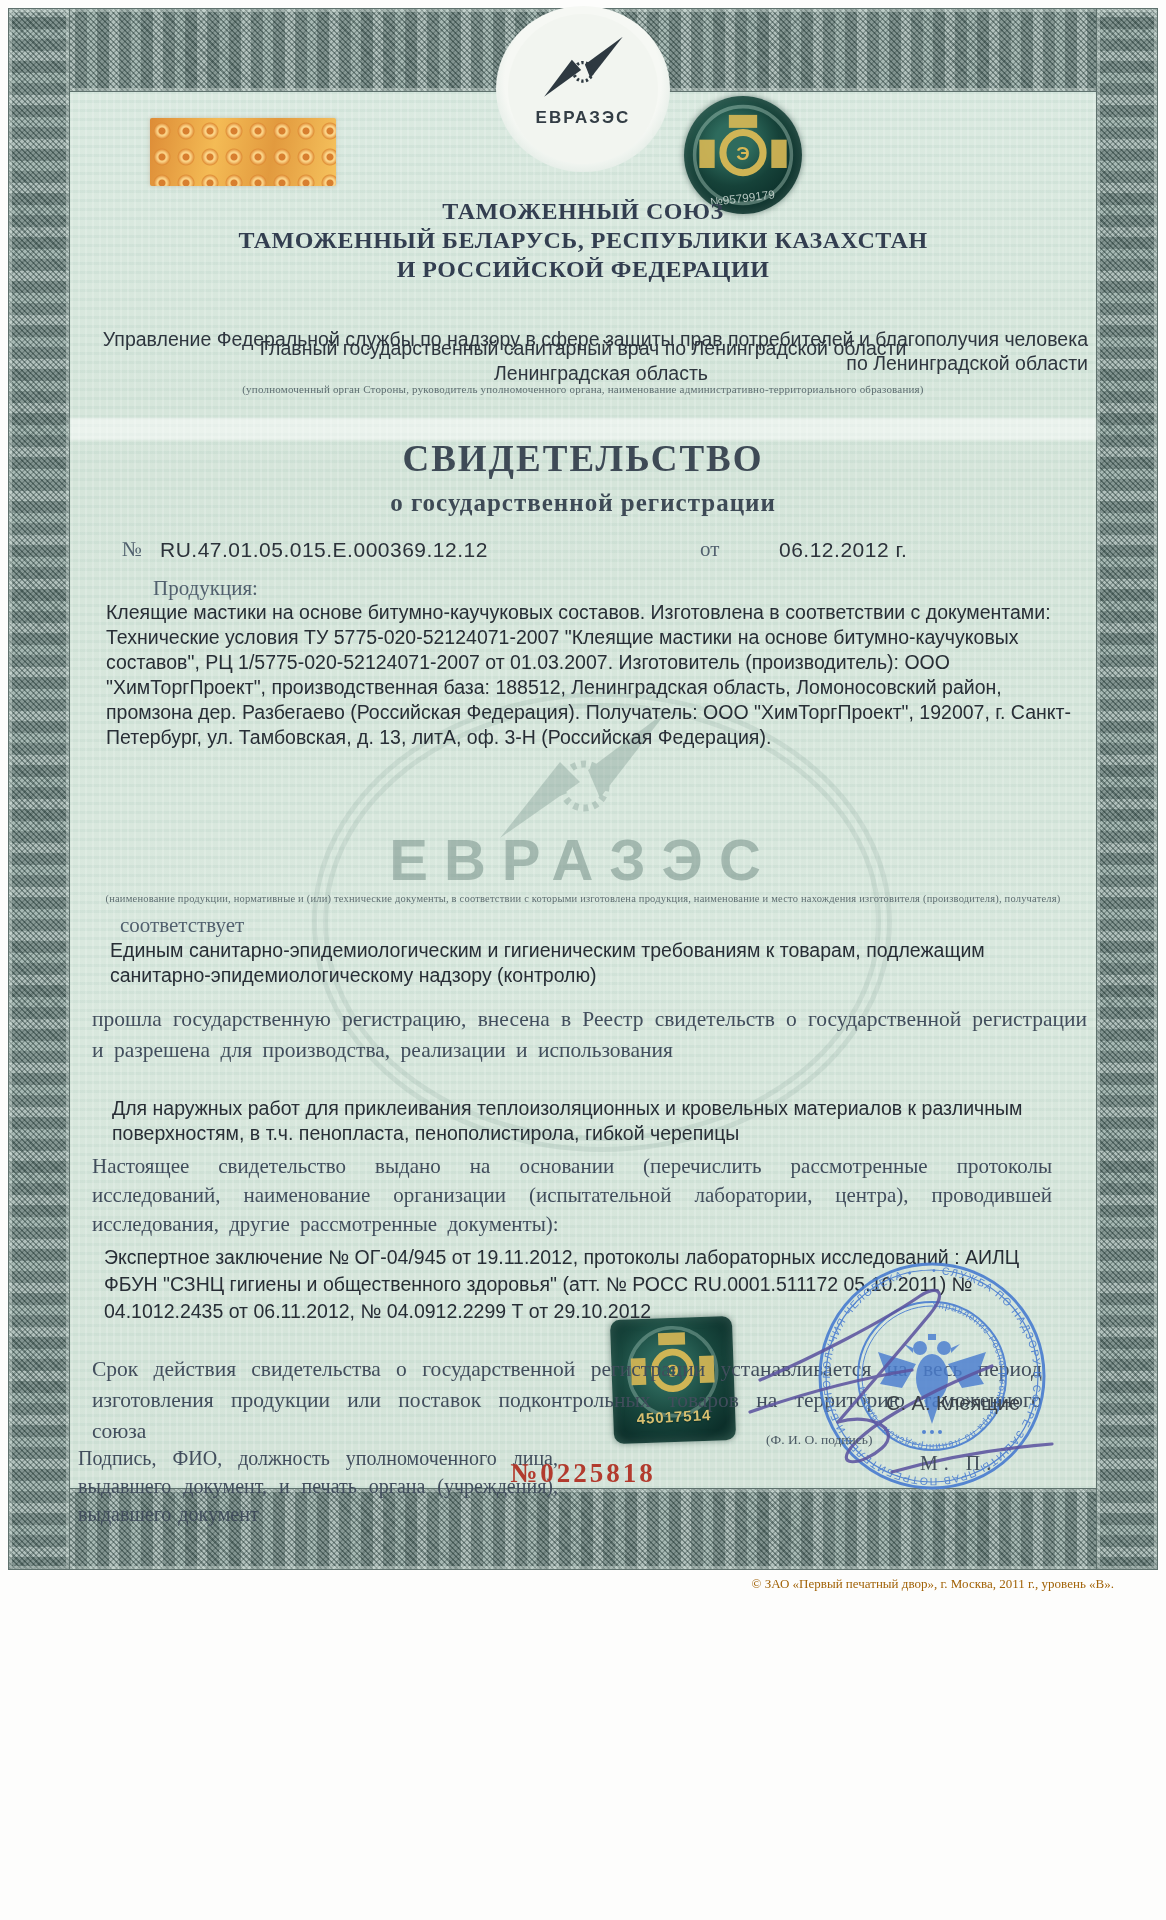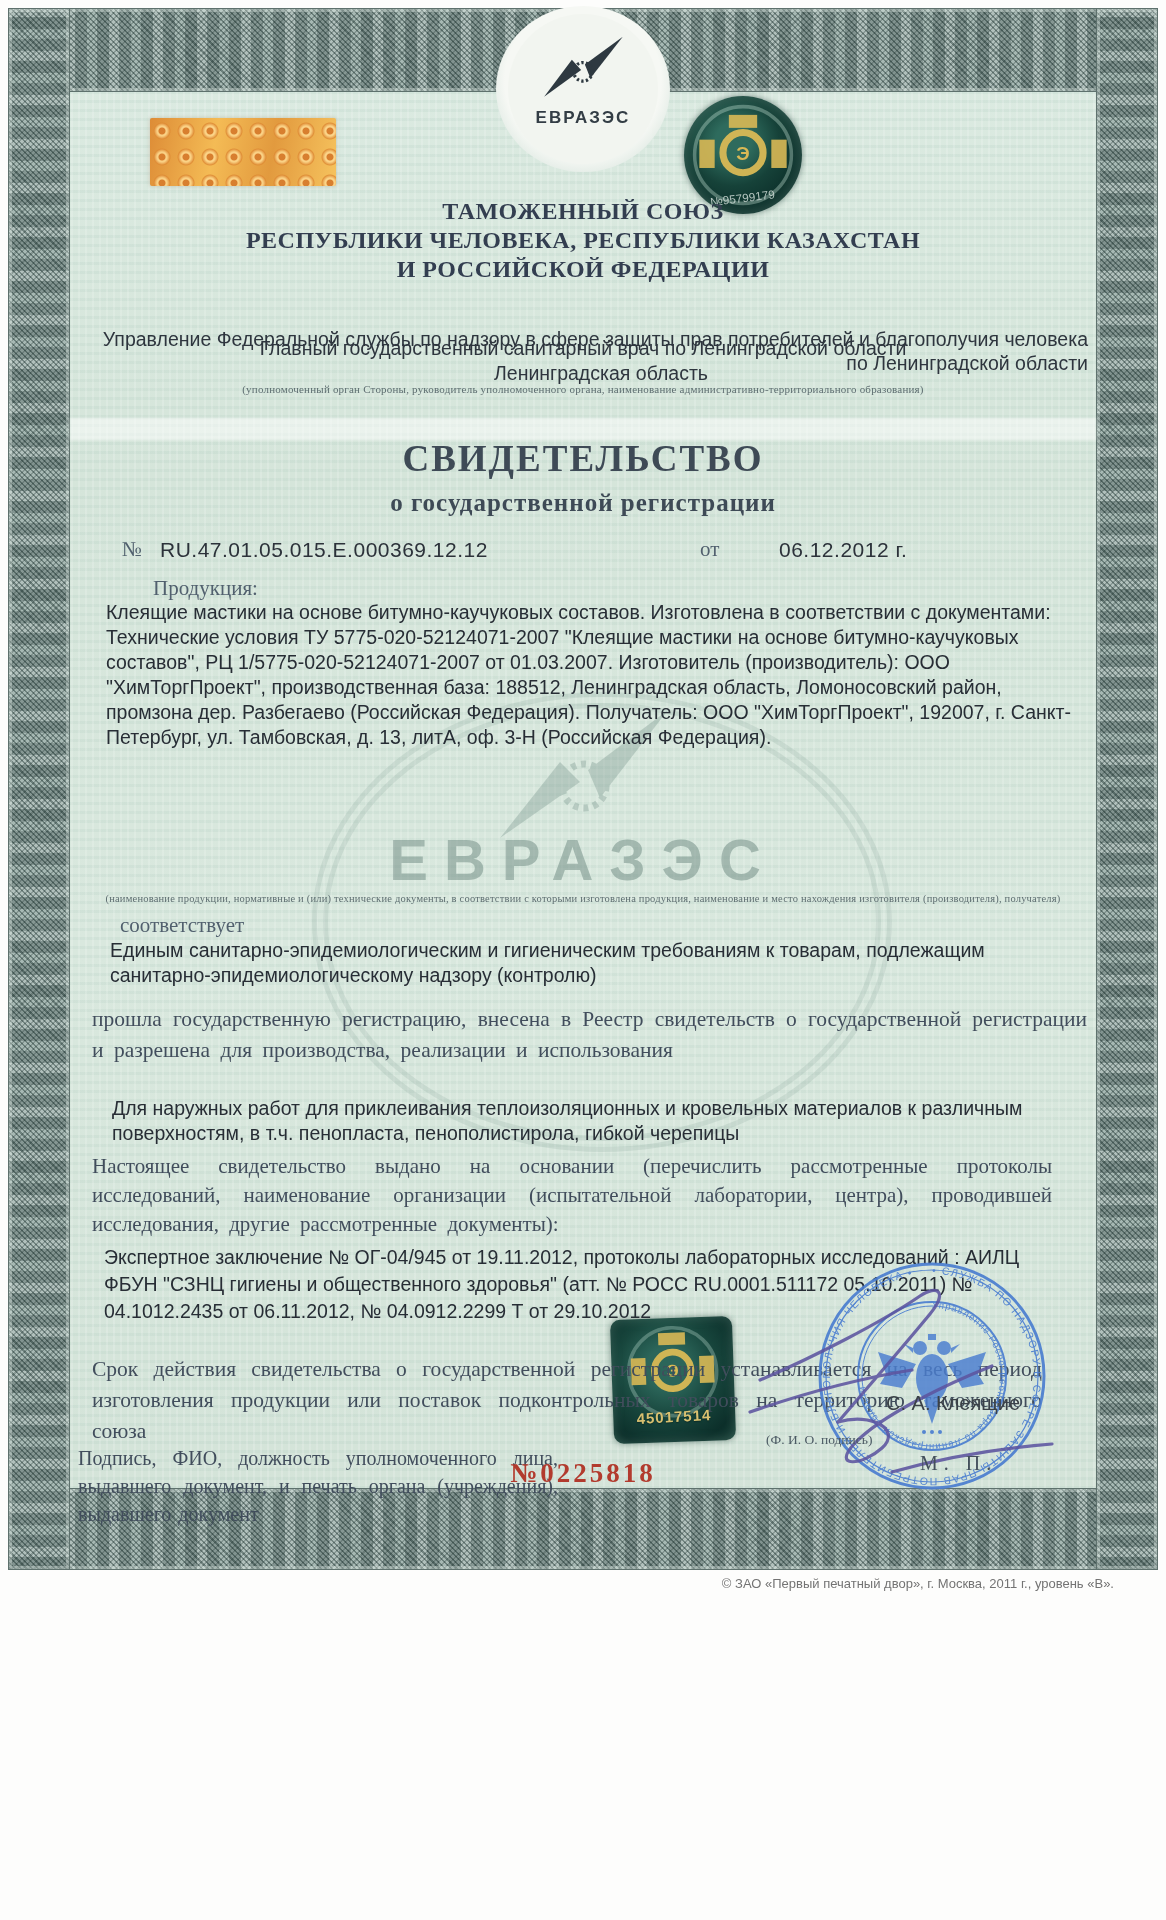--- a/index.html
+++ b/index.html
@@ -59,21 +59,21 @@
   .union{font-weight:bold;font-size:24px;color:#333e50;letter-spacing:.5px;}
   .authority{font-family:"Liberation Sans","DejaVu Sans",sans-serif;font-size:19.5px;color:#2e353e;line-height:24px;}
   .fineprint{font-size:11px;color:#5d6d70;letter-spacing:.2px;}
   .doc-title{font-weight:bold;font-size:37px;color:#3e4a56;letter-spacing:2px;}
   .doc-subtitle{font-weight:bold;font-size:25px;color:#3e4a56;letter-spacing:1px;}
   .mono-num{font-family:"Liberation Sans","DejaVu Sans",sans-serif;font-size:21px;color:#2c323a;letter-spacing:.5px;}
   .label-serif{font-size:21px;color:#51606e;}
   .sans-par{font-family:"Liberation Sans","DejaVu Sans",sans-serif;font-size:19.5px;color:#272d35;line-height:25px;}
   .serif-par{font-size:21.5px;color:#414d5c;line-height:31px;text-align:justify;text-align-last:left;word-spacing:5px;}
   .red-serial{font-size:27px;color:#b23b2e;letter-spacing:3px;font-weight:bold;}
-  .footer-note{font-family:Liberation Sans, sans-serif;font-size:13px;color:#737373;}
+  .footer-note{font-family:Liberation Serif, serif;font-size:13px;color:#a16207;}
   
   .wm-oval{position:absolute;left:312px;top:692px;width:548px;height:428px;border-radius:50%;
            border:16px double rgba(140,168,158,.40);opacity:.55;z-index:1;}
   .wm-emblem{position:absolute;left:478px;top:698px;width:212px;height:160px;opacity:.32;z-index:1;}
   .wm-text{position:absolute;left:60px;top:826px;width:1046px;text-align:center;z-index:1;
            font-family:"Liberation Sans","DejaVu Sans",sans-serif;font-weight:bold;font-size:58px;
            letter-spacing:16px;color:rgba(108,136,128,.50);}
   
   .seal{position:absolute;left:812px;top:1256px;width:240px;height:240px;z-index:7;opacity:.92;}
   .sig{position:absolute;left:742px;top:1262px;width:380px;height:230px;z-index:8;}
@@ -123,21 +123,21 @@
         <rect x="13" y="37" width="13" height="24" fill="#d9b955" opacity=".9"></rect>
         <rect x="74" y="37" width="13" height="24" fill="#d9b955" opacity=".9"></rect>
         <rect x="38" y="16" width="24" height="11" fill="#d9b955" opacity=".9"></rect>
         <circle cx="50" cy="48" r="17" fill="none" stroke="#d9b955" stroke-width="6" opacity=".95"></circle>
         <text x="50" y="54" text-anchor="middle" font-size="16" font-weight="bold" fill="#d9b955" font-family="Liberation Sans, sans-serif">Э</text>
         <text x="50" y="90" text-anchor="middle" font-size="10" fill="#c8d6d0" opacity=".9" font-family="Liberation Sans, sans-serif" transform="rotate(-7 50 90)">№95799179</text>
       </svg>
     </div>
 
     <div class="t center union" style="top:198px;">ТАМОЖЕННЫЙ СОЮЗ</div>
-    <div class="t center union" style="top:227px;">РЕСПУБЛИКИ ЧЕЛОВЕКА, РЕСПУБЛИКИ КАЗАХСТАН</div>
+    <div class="t center union" style="top:227px;">ТАМОЖЕННЫЙ БЕЛАРУСЬ, РЕСПУБЛИКИ КАЗАХСТАН</div>
     <div class="t center union" style="top:256px;">И РОССИЙСКОЙ ФЕДЕРАЦИИ</div>
     <div class="t authority" style="left:78px;top:286px;width:1010px;text-align:right;margin-top:41px;">Управление Федеральной службы по надзору в сфере защиты прав потребителей и благополучия человека по Ленинградской области</div>
     <div class="t center authority" style="top:336px;">Главный государственный санитарный врач по Ленинградской области</div>
     <div class="t center authority" style="top:361px;padding-left:18px;">Ленинградская область</div>
     <div class="t center fineprint" style="top:383px;">(уполномоченный орган Стороны, руководитель уполномоченного органа, наименование административно-территориального образования)</div>
 
     <div class="t center doc-title" style="top:437px;">СВИДЕТЕЛЬСТВО</div>
     <div class="t center doc-subtitle" style="top:489px;">о государственной регистрации</div>
 
     <div class="t label-serif" style="left:122px;top:537px;">№</div>

